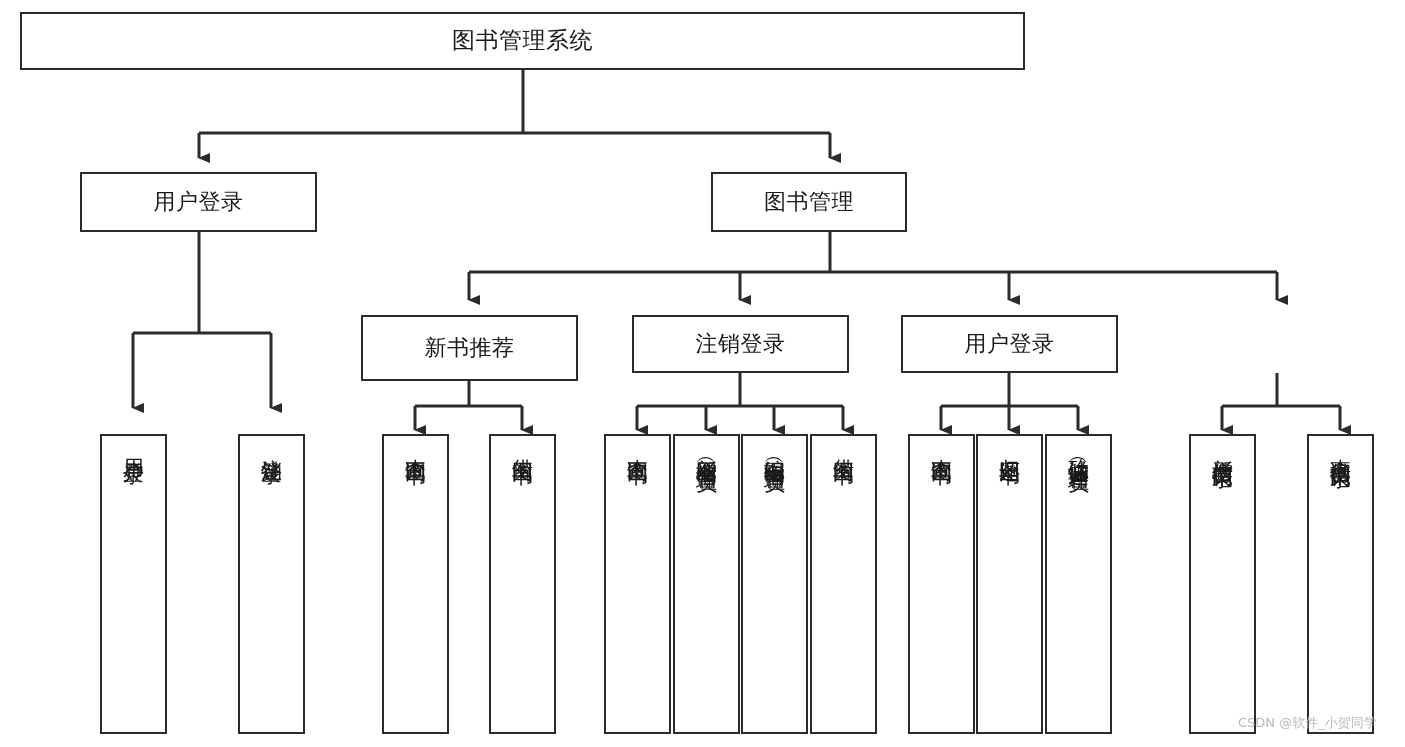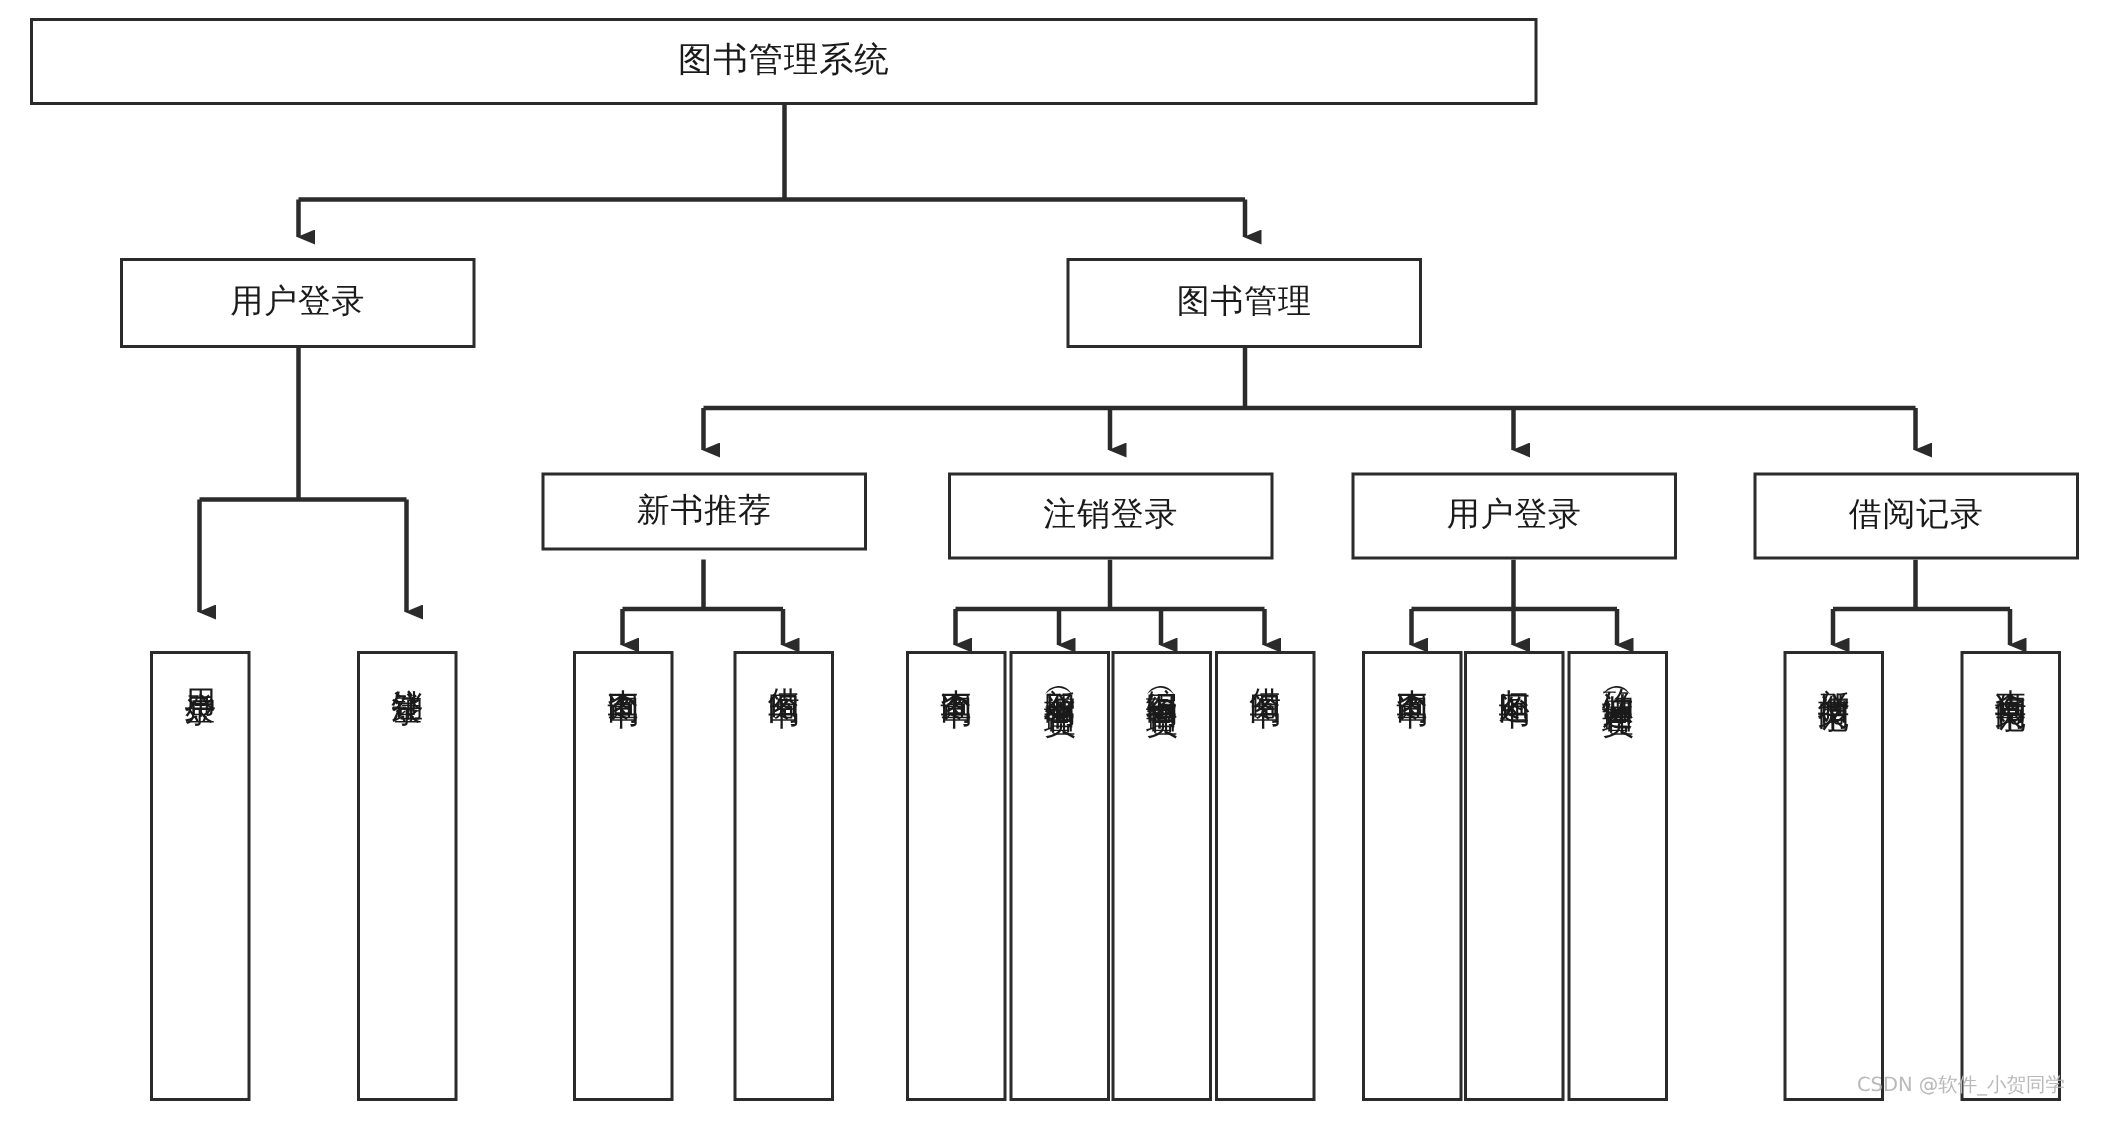--- a/index.html
+++ b/index.html
@@ -130,36 +130,33 @@
     </g>
   </svg>
 
   <div class="node h root" style="left:20px; top:12px; width:1005px; height:58px;">
     <span class="lbl">图书管理系统</span>
   </div>
 
   <div class="node h" style="left:80px; top:172px; width:237px; height:60px;">
     <span class="lbl">用户登录</span>
   </div>
-  <div class="node h" style="left:711px; top:172px; width:237px; height:60px;">
+  <div class="node h" style="left:711px; top:172px; width:196px; height:60px;">
     <span class="lbl">图书管理</span>
   </div>
 
-  <div class="node h" style="left:361px; top:315px; width:217px; height:52px;">
+  <div class="node h" style="left:361px; top:315px; width:217px; height:66px;">
     <span class="lbl">新书推荐</span>
   </div>
   <div class="node h" style="left:632px; top:315px; width:217px; height:58px;">
     <span class="lbl">注销登录</span>
   </div>
   <div class="node h" style="left:901px; top:315px; width:217px; height:58px;">
     <span class="lbl">用户登录</span>
   </div>
-  <div class="node h" style="left:1169px; top:315px; width:217px; height:58px;">
-    <span class="lbl">借阅记录</span>
-  </div>
 
   <div class="node v" style="left:100px; top:434px; width:67px; height:300px;">
     <span class="lbl">用户登录</span>
   </div>
   <div class="node v" style="left:238px; top:434px; width:67px; height:300px;">
     <span class="lbl">注销登录</span>
   </div>
 
   <div class="node v" style="left:382px; top:434px; width:67px; height:300px;">
     <span class="lbl">查询图书</span>

